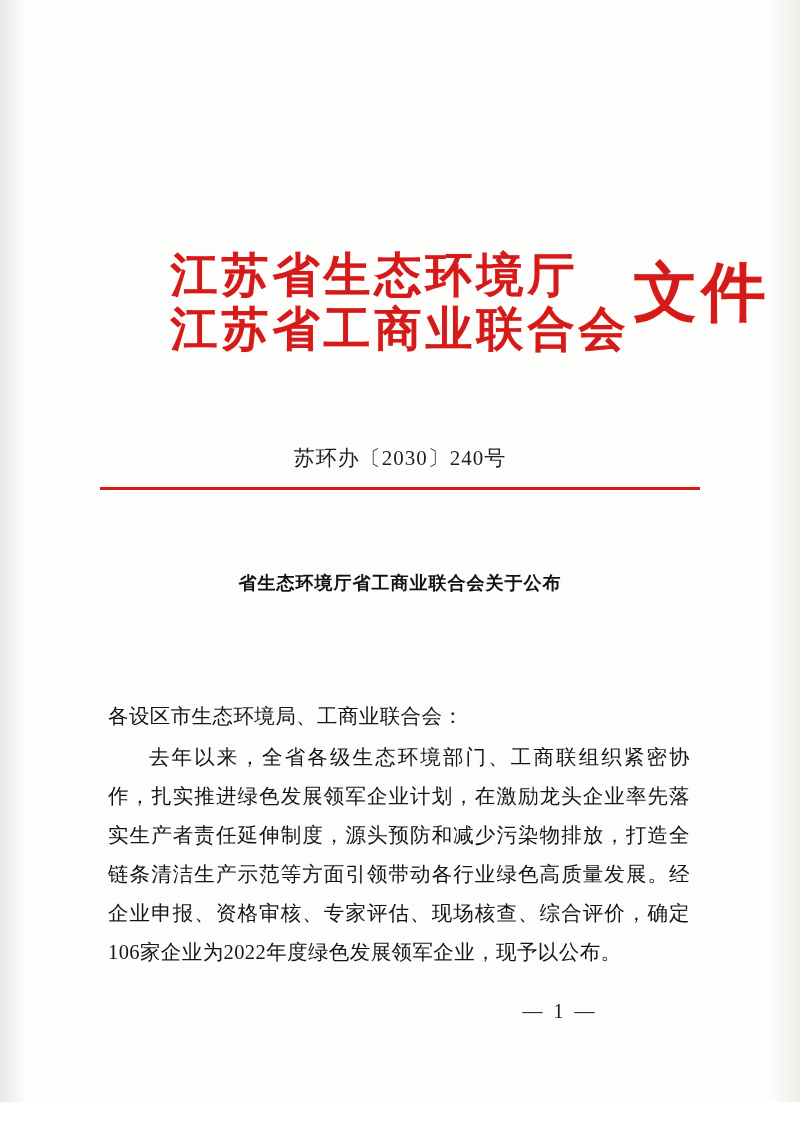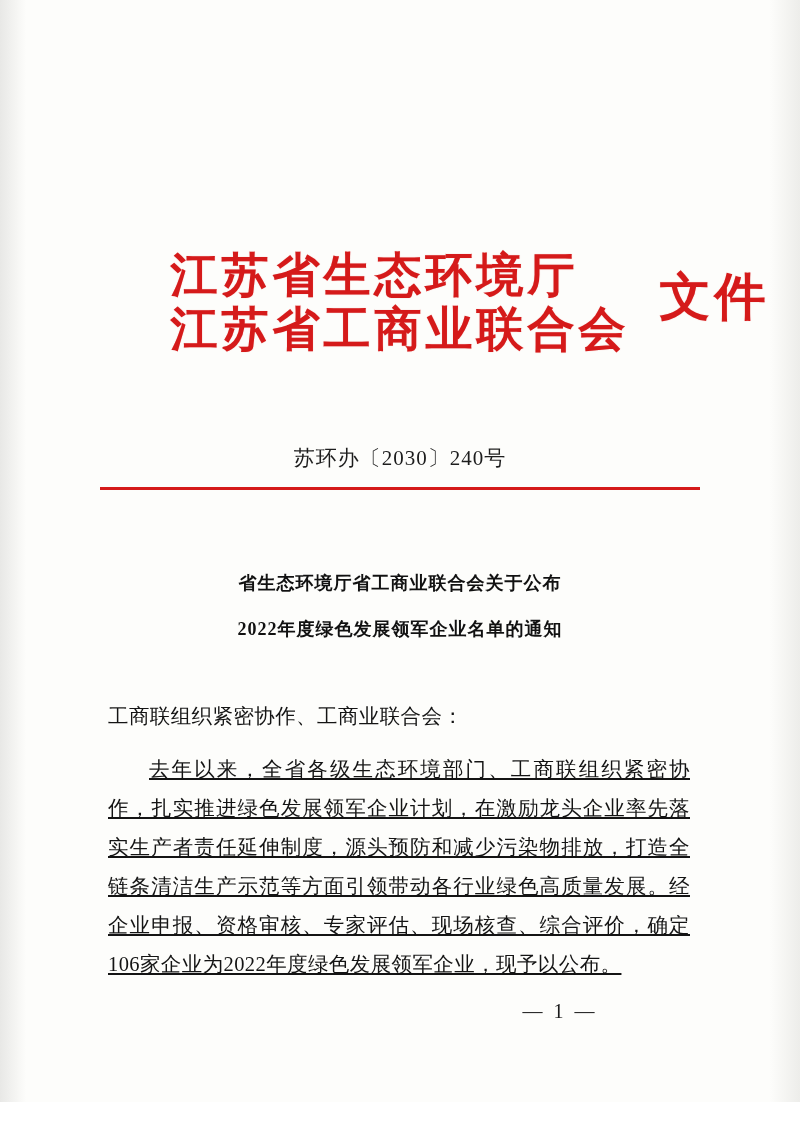--- a/index.html
+++ b/index.html
@@ -60,23 +60,23 @@
     white-space: nowrap;
     text-shadow: 0 0 1px rgba(213,26,26,0.35);
   }
   .mh-line1 { padding-left: 0px; }
   .mh-line2 { padding-left: 0px; }
   .mh-wenjian {
     position: absolute;
     right: -140px;
     top: 14px;
     color: #d51a1a;
-    font-family: Liberation Serif, serif;
+    font-family: Liberation Mono, monospace;
     font-weight: bold;
-    font-size: 51px;
+    font-size: 64px;
     letter-spacing: 4px;
     line-height: 70px;
     white-space: nowrap;
     text-shadow: 0 0 1px rgba(213,26,26,0.35);
   }
 
   .docnum {
     position: absolute;
     left: 0;
     right: 0;
@@ -121,22 +121,21 @@
     line-height: 39px;
     color: #141414;
     letter-spacing: 0.4px;
     text-align: justify;
     font-family: "Liberation Serif", "DejaVu Serif", serif;
   }
   .salutation { display: block; }
   .para {
     display: block;
     text-indent: 2em;
-    margin-top: 14px;
-    text-decoration: underline;
+    margin-top: 2px;
   }
 
   .pagenum {
     position: absolute;
     left: 0;
     right: 0;
     top: 1000px;
     text-align: center;
     font-size: 20px;
     color: #1a1a1a;
@@ -157,23 +156,22 @@
       <div class="mh-wenjian">文件</div>
     </div>
   </div>
 
   <div class="docnum">苏环办〔2030〕240号</div>
 
   <div class="redrule"></div>
 
   <div class="title">
     <span class="title-line">省生态环境厅省工商业联合会关于公布</span>
-    <span class="title-line">2022年度绿色发展领军企业名单的通知</span>
   </div>
 
   <div class="body-text">
-    <span class="salutation">工商联组织紧密协作、工商业联合会：</span>
+    <span class="salutation">各设区市生态环境局、工商业联合会：</span>
     <span class="para">去年以来，全省各级生态环境部门、工商联组织紧密协作，扎实推进绿色发展领军企业计划，在激励龙头企业率先落实生产者责任延伸制度，源头预防和减少污染物排放，打造全链条清洁生产示范等方面引领带动各行业绿色高质量发展。经企业申报、资格审核、专家评估、现场核查、综合评价，确定106家企业为2022年度绿色发展领军企业，现予以公布。</span>
   </div>
 
   <div class="pagenum">— 1 —</div>
 
 </div>
 
 </body></html>

